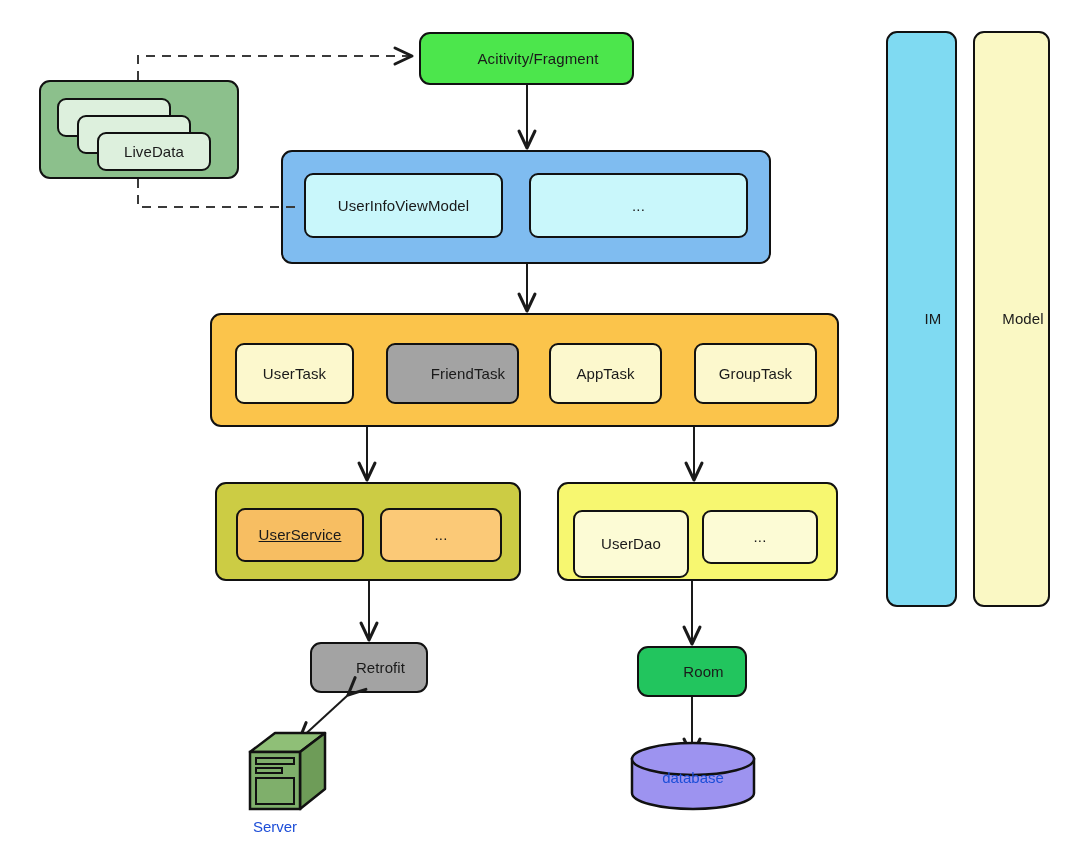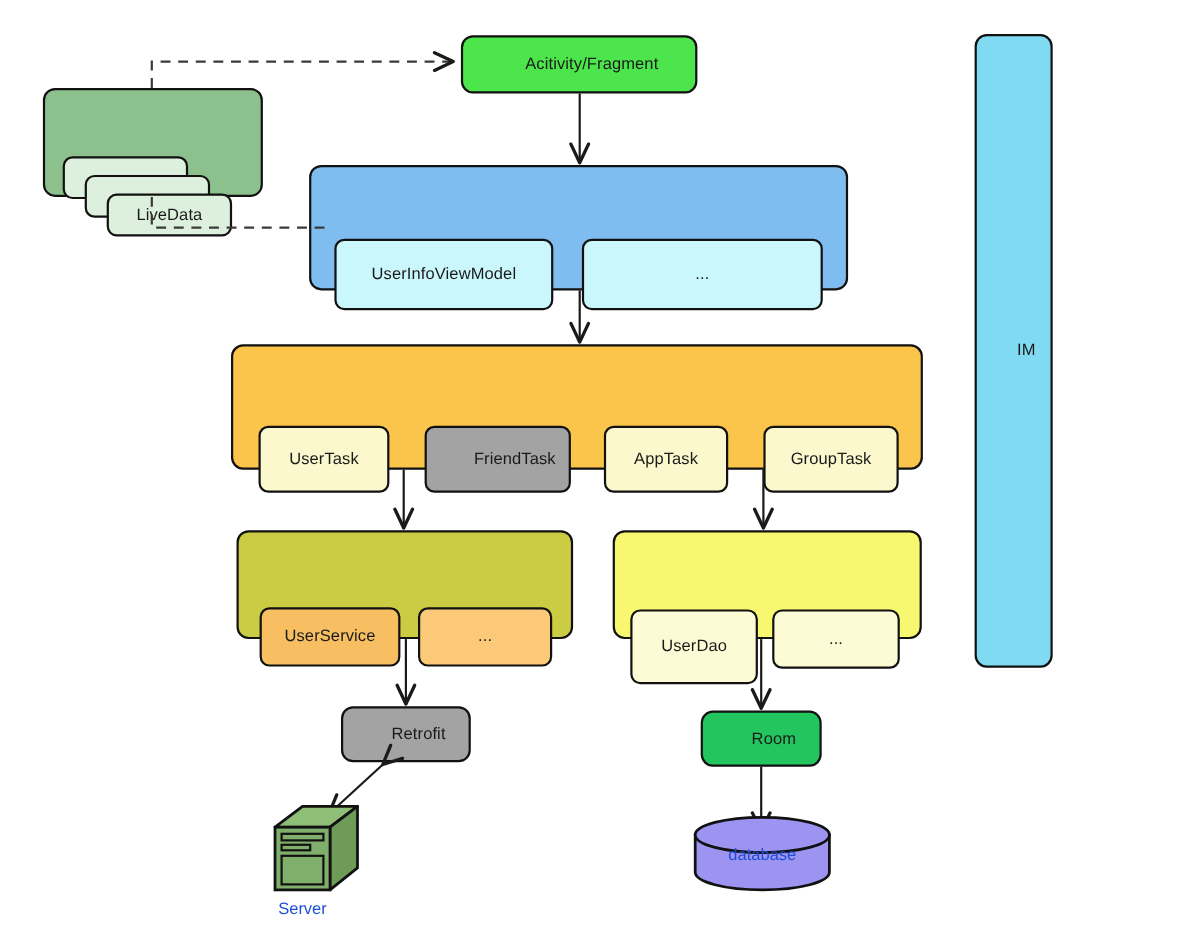--- a/index.html
+++ b/index.html
@@ -22,21 +22,21 @@
     display:flex;
     align-items:center;
     justify-content:center;
     text-align:center;
     color:#1a1a1a;
     font-size:15px;
     line-height:1.2;
     letter-spacing:.1px;
   }
   .rounded{border-radius:11px;padding-left:23px;}
-  .rounded-sm{border-radius:9px;margin-top:44px;}
+  .rounded-sm{border-radius:9px;}
   .label-cap{
     position:absolute;
     font-size:15px;
     color:#1d4ed8;
     text-align:center;
     white-space:nowrap;
   }
   svg.overlay{
     position:absolute;
     left:0;top:0;
@@ -90,21 +90,21 @@
   <div class="node rounded-sm" style="left:549px;top:343px;width:113px;height:61px;background:#FCF8CD;">
     <span>AppTask</span>
   </div>
 
   <div class="node rounded-sm" style="left:694px;top:343px;width:123px;height:61px;background:#FCF8CD;">
     <span>GroupTask</span>
   </div>
 
   <div class="node rounded" style="left:215px;top:482px;width:306px;height:99px;background:#CCCC44;"></div>
 
-  <div class="node rounded-sm" style="left:236px;top:508px;width:128px;height:54px;background:#F7BE62;">
+  <div class="node rounded-sm" style="left:236px;top:508px;width:128px;height:54px;background:#F7BE62;text-decoration:underline;">
     <span>UserService</span>
   </div>
 
   <div class="node rounded-sm" style="left:380px;top:508px;width:122px;height:54px;background:#FBC977;">
     <span>...</span>
   </div>
 
   <div class="node rounded" style="left:557px;top:482px;width:281px;height:99px;background:#F7F770;"></div>
 
   <div class="node rounded-sm" style="left:573px;top:510px;width:116px;height:68px;background:#FCFBD5;">
@@ -120,20 +120,23 @@
   </div>
 
   <div class="node rounded" style="left:637px;top:646px;width:110px;height:51px;background:#22c55e;">
     <span>Room</span>
   </div>
 
   <div class="node rounded" style="left:886px;top:31px;width:71px;height:576px;background:#7FDAF2;">
     <span class="vcol">IM</span>
   </div>
 
+  <div class="node rounded" style="left:973px;top:31px;width:77px;height:576px;background:#FAF8C4;">
+    <span class="vcol">Model</span>
+  </div>
 
   <svg class="overlay" viewBox="0 0 1080 851" xmlns="http://www.w3.org/2000/svg">
     <defs>
       <marker id="vArrow" markerWidth="14" markerHeight="14" refX="9.5" refY="5" orient="auto" markerUnits="strokeWidth">
         <path d="M1,1 L9.5,5 L1,9" fill="none" stroke="#1a1a1a" stroke-width="1.5" stroke-linecap="round" stroke-linejoin="round"></path>
       </marker>
       <marker id="vArrowStart" markerWidth="14" markerHeight="14" refX="9.5" refY="5" orient="auto" markerUnits="strokeWidth">
         <path d="M1,1 L9.5,5 L1,9" fill="none" stroke="#1a1a1a" stroke-width="1.5" stroke-linecap="round" stroke-linejoin="round"></path>
       </marker>
     </defs>

